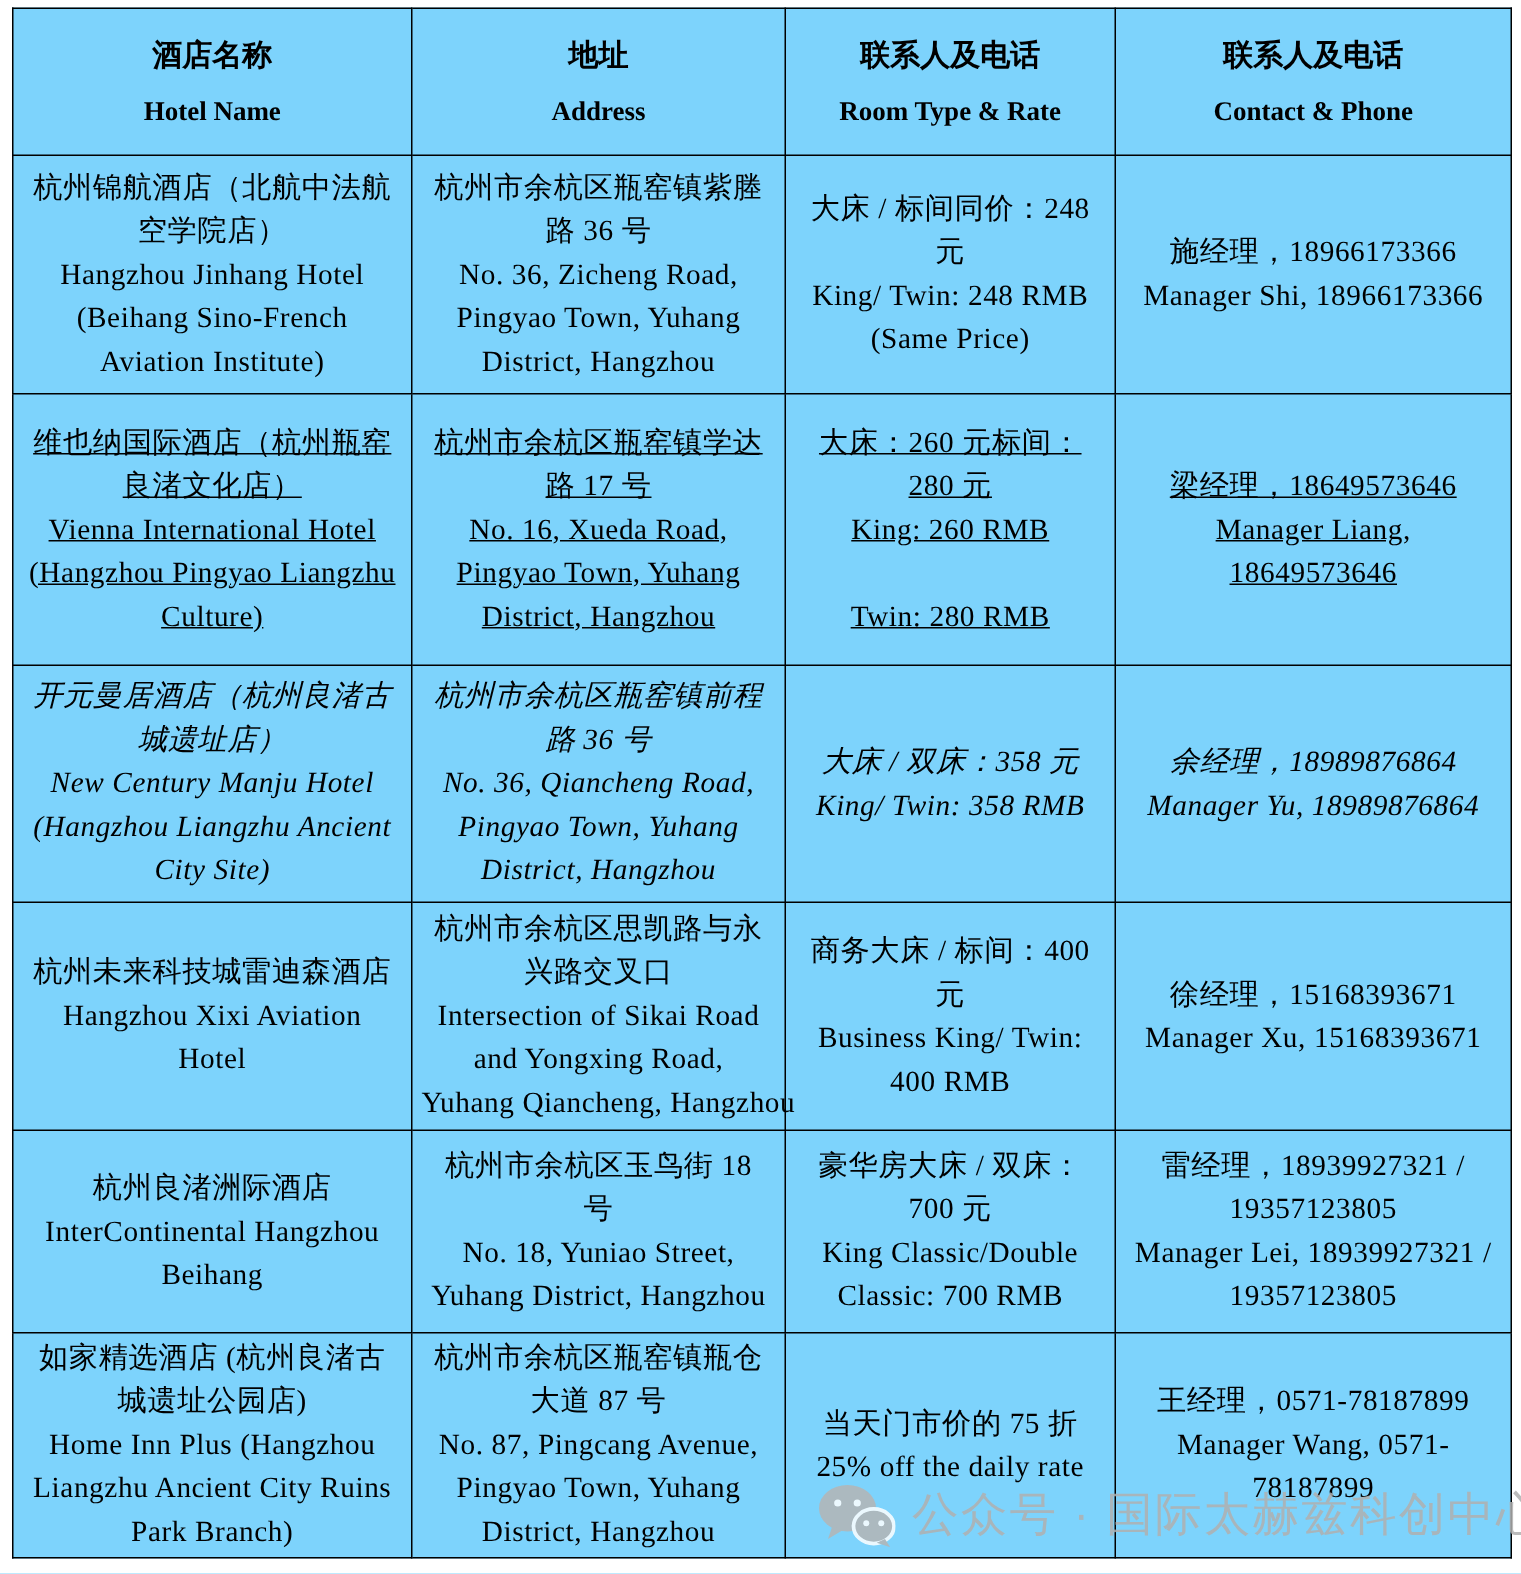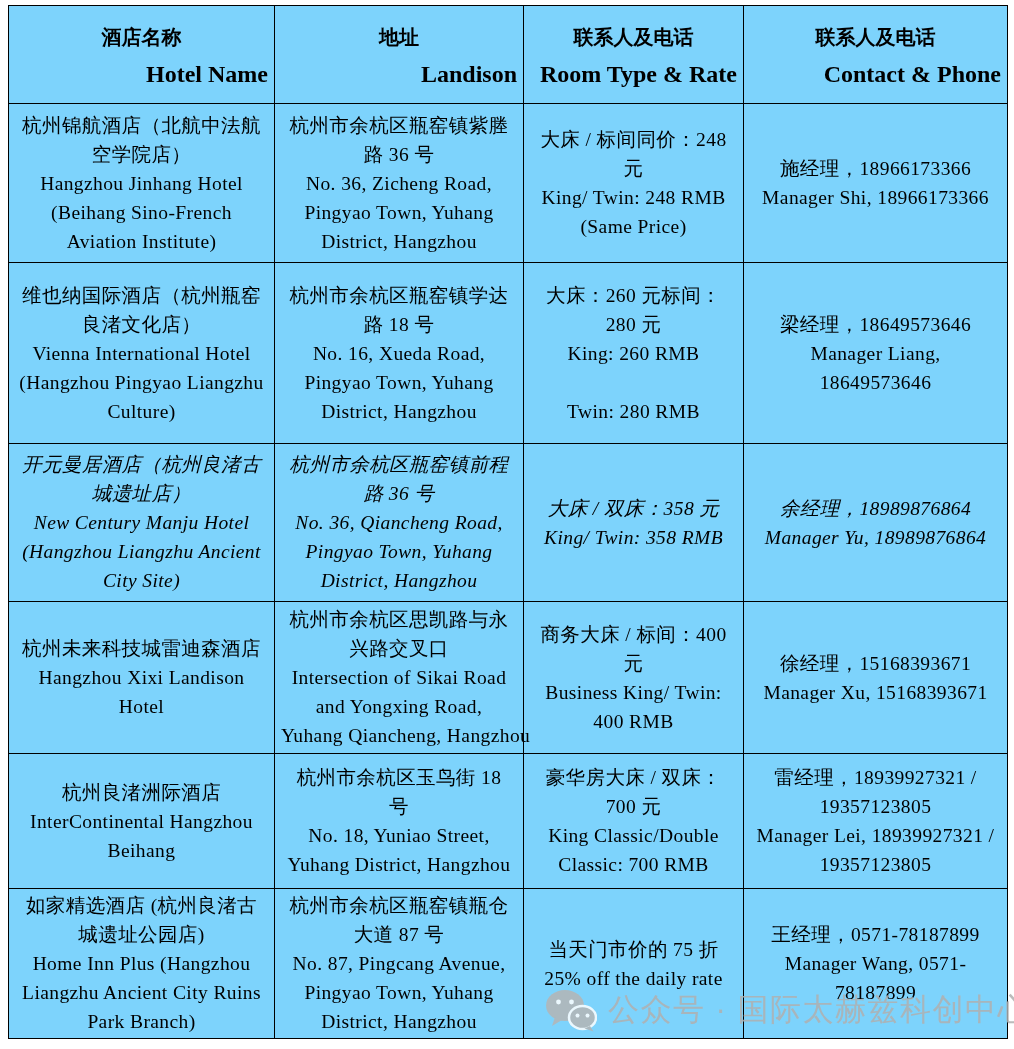--- a/index.html
+++ b/index.html
@@ -17,27 +17,27 @@
     border:1.5px solid #000000;
     text-align:center;vertical-align:middle;
     padding:2px 6px;overflow:visible;
   }
   col.c-name{width:266px;}
   col.c-addr{width:249px;}
   col.c-rate{width:220px;}
   col.c-contact{width:264px;}
   thead tr{height:98px;}
   tbody tr:nth-child(1){height:159px;padding-left:12px;}
-  tbody tr:nth-child(2){height:181px;}
+  tbody tr:nth-child(2){height:181px;text-decoration:underline;}
   tbody tr:nth-child(3){height:158px;font-style:italic;}
   tbody tr:nth-child(4){height:152px;}
   tbody tr:nth-child(5){height:135px;}
   tbody tr:nth-child(6){height:142px;}
   .hz{font-weight:bold;font-size:20px;line-height:26px;margin-bottom:12px;}
-  .he{font-weight:bold;font-size:24px;line-height:24px;text-align:right;}
+  .he{font-weight:bold;font-size:18px;line-height:24px;}
   .ct{
     white-space:pre;font-size:19.5px;line-height:29px;
     letter-spacing:0.4px;
   }
   .watermark{
     position:absolute;left:545px;top:988px;
     display:flex;align-items:center;gap:11px;
     opacity:0.85;white-space:nowrap;z-index:5;
     pointer-events:none;
   }
@@ -58,21 +58,21 @@
       <col class="c-contact">
   </colgroup>
   <thead>
     <tr>
       <th>
         <div class="hz">酒店名称</div>
         <div class="he">Hotel Name</div>
       </th>
       <th>
         <div class="hz">地址</div>
-        <div class="he">Landison</div>
+        <div class="he">Address</div>
       </th>
       <th>
         <div class="hz">联系人及电话</div>
         <div class="he">Room Type &amp; Rate</div>
       </th>
       <th>
         <div class="hz">联系人及电话</div>
         <div class="he">Contact &amp; Phone</div>
       </th>
     </tr>
@@ -107,21 +107,21 @@
     <tr>
       <td>
           <div class="ct">维也纳国际酒店（杭州瓶窑
 良渚文化店）
 Vienna International Hotel
 (Hangzhou Pingyao Liangzhu
 Culture)</div>
         </td>
       <td>
           <div class="ct">杭州市余杭区瓶窑镇学达
-路 18 号
+路 17 号
 No. 16, Xueda Road,
 Pingyao Town, Yuhang
 District, Hangzhou</div>
         </td>
       <td>
           <div class="ct">大床：260 元标间：
 280 元
 King: 260 RMB
 
 Twin: 280 RMB</div>
@@ -152,21 +152,21 @@
 King/ Twin: 358 RMB</div>
         </td>
       <td>
           <div class="ct">余经理，18989876864
 Manager Yu, 18989876864</div>
         </td>
     </tr>
     <tr>
       <td>
           <div class="ct">杭州未来科技城雷迪森酒店
-Hangzhou Xixi Landison
+Hangzhou Xixi Aviation
 Hotel</div>
         </td>
       <td>
           <div class="ct">杭州市余杭区思凯路与永
 兴路交叉口
 Intersection of Sikai Road
 and Yongxing Road,
 Yuhang Qiancheng, Hangzhou</div>
         </td>
       <td>

